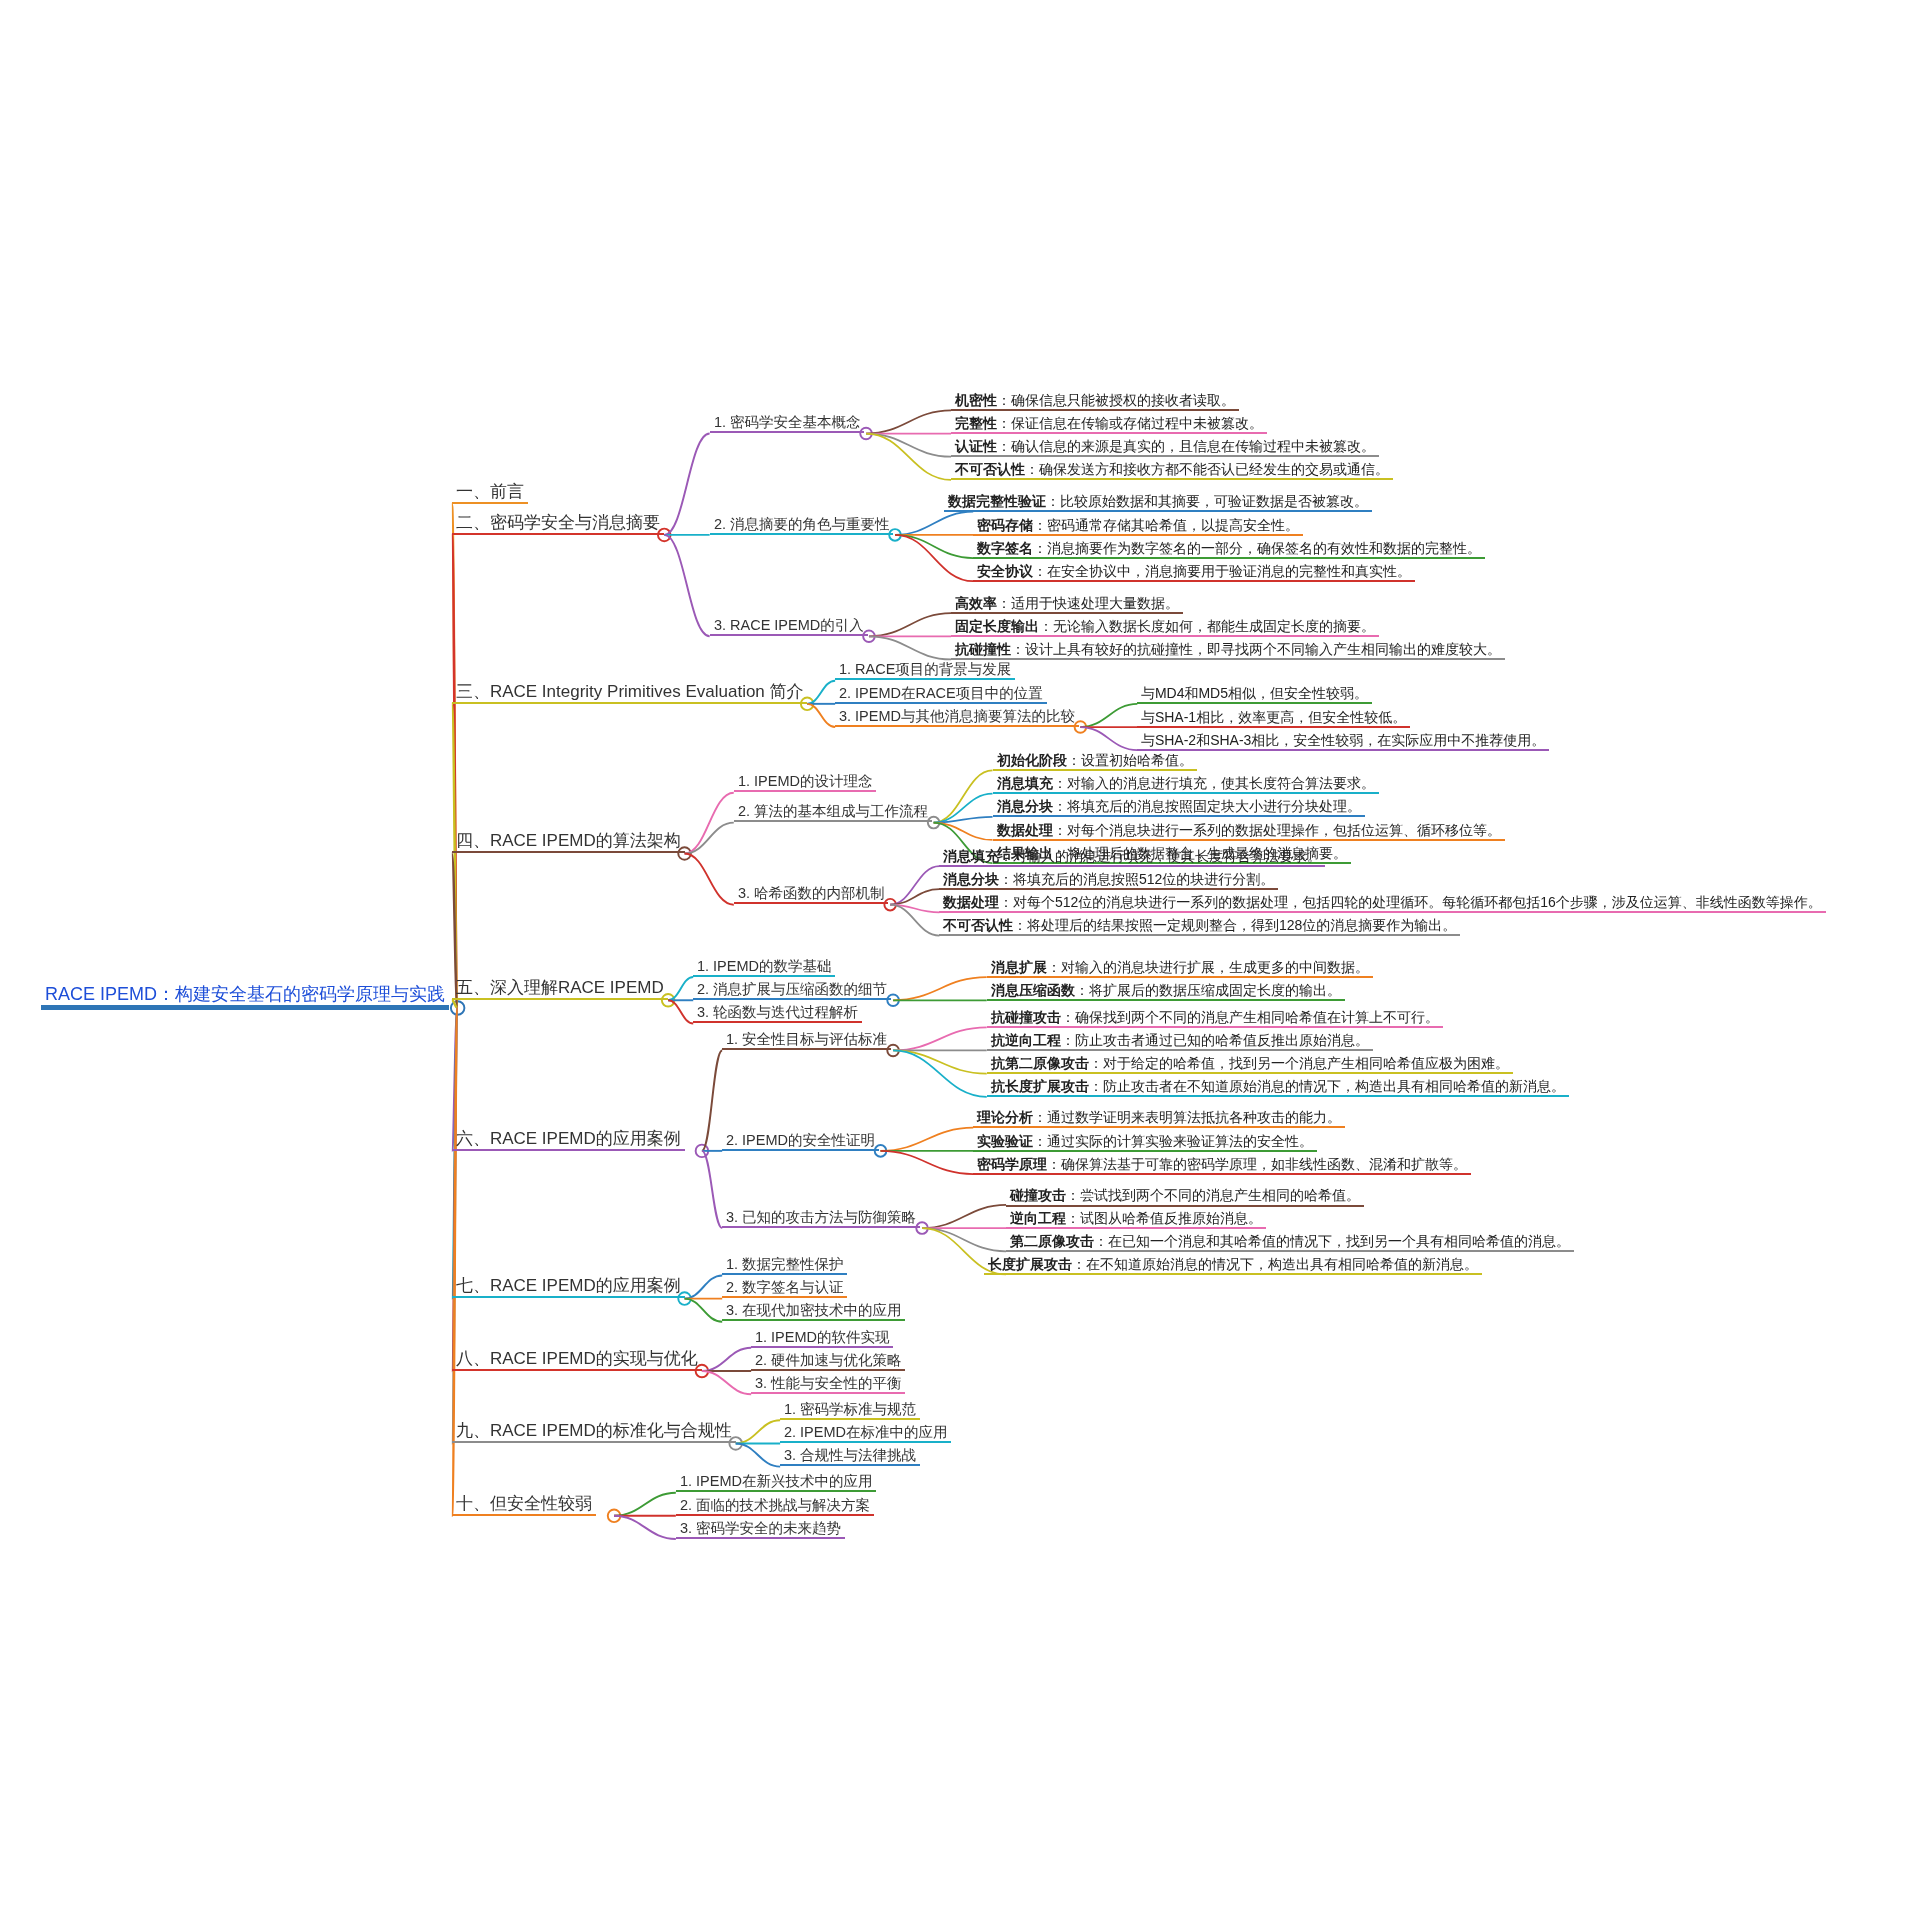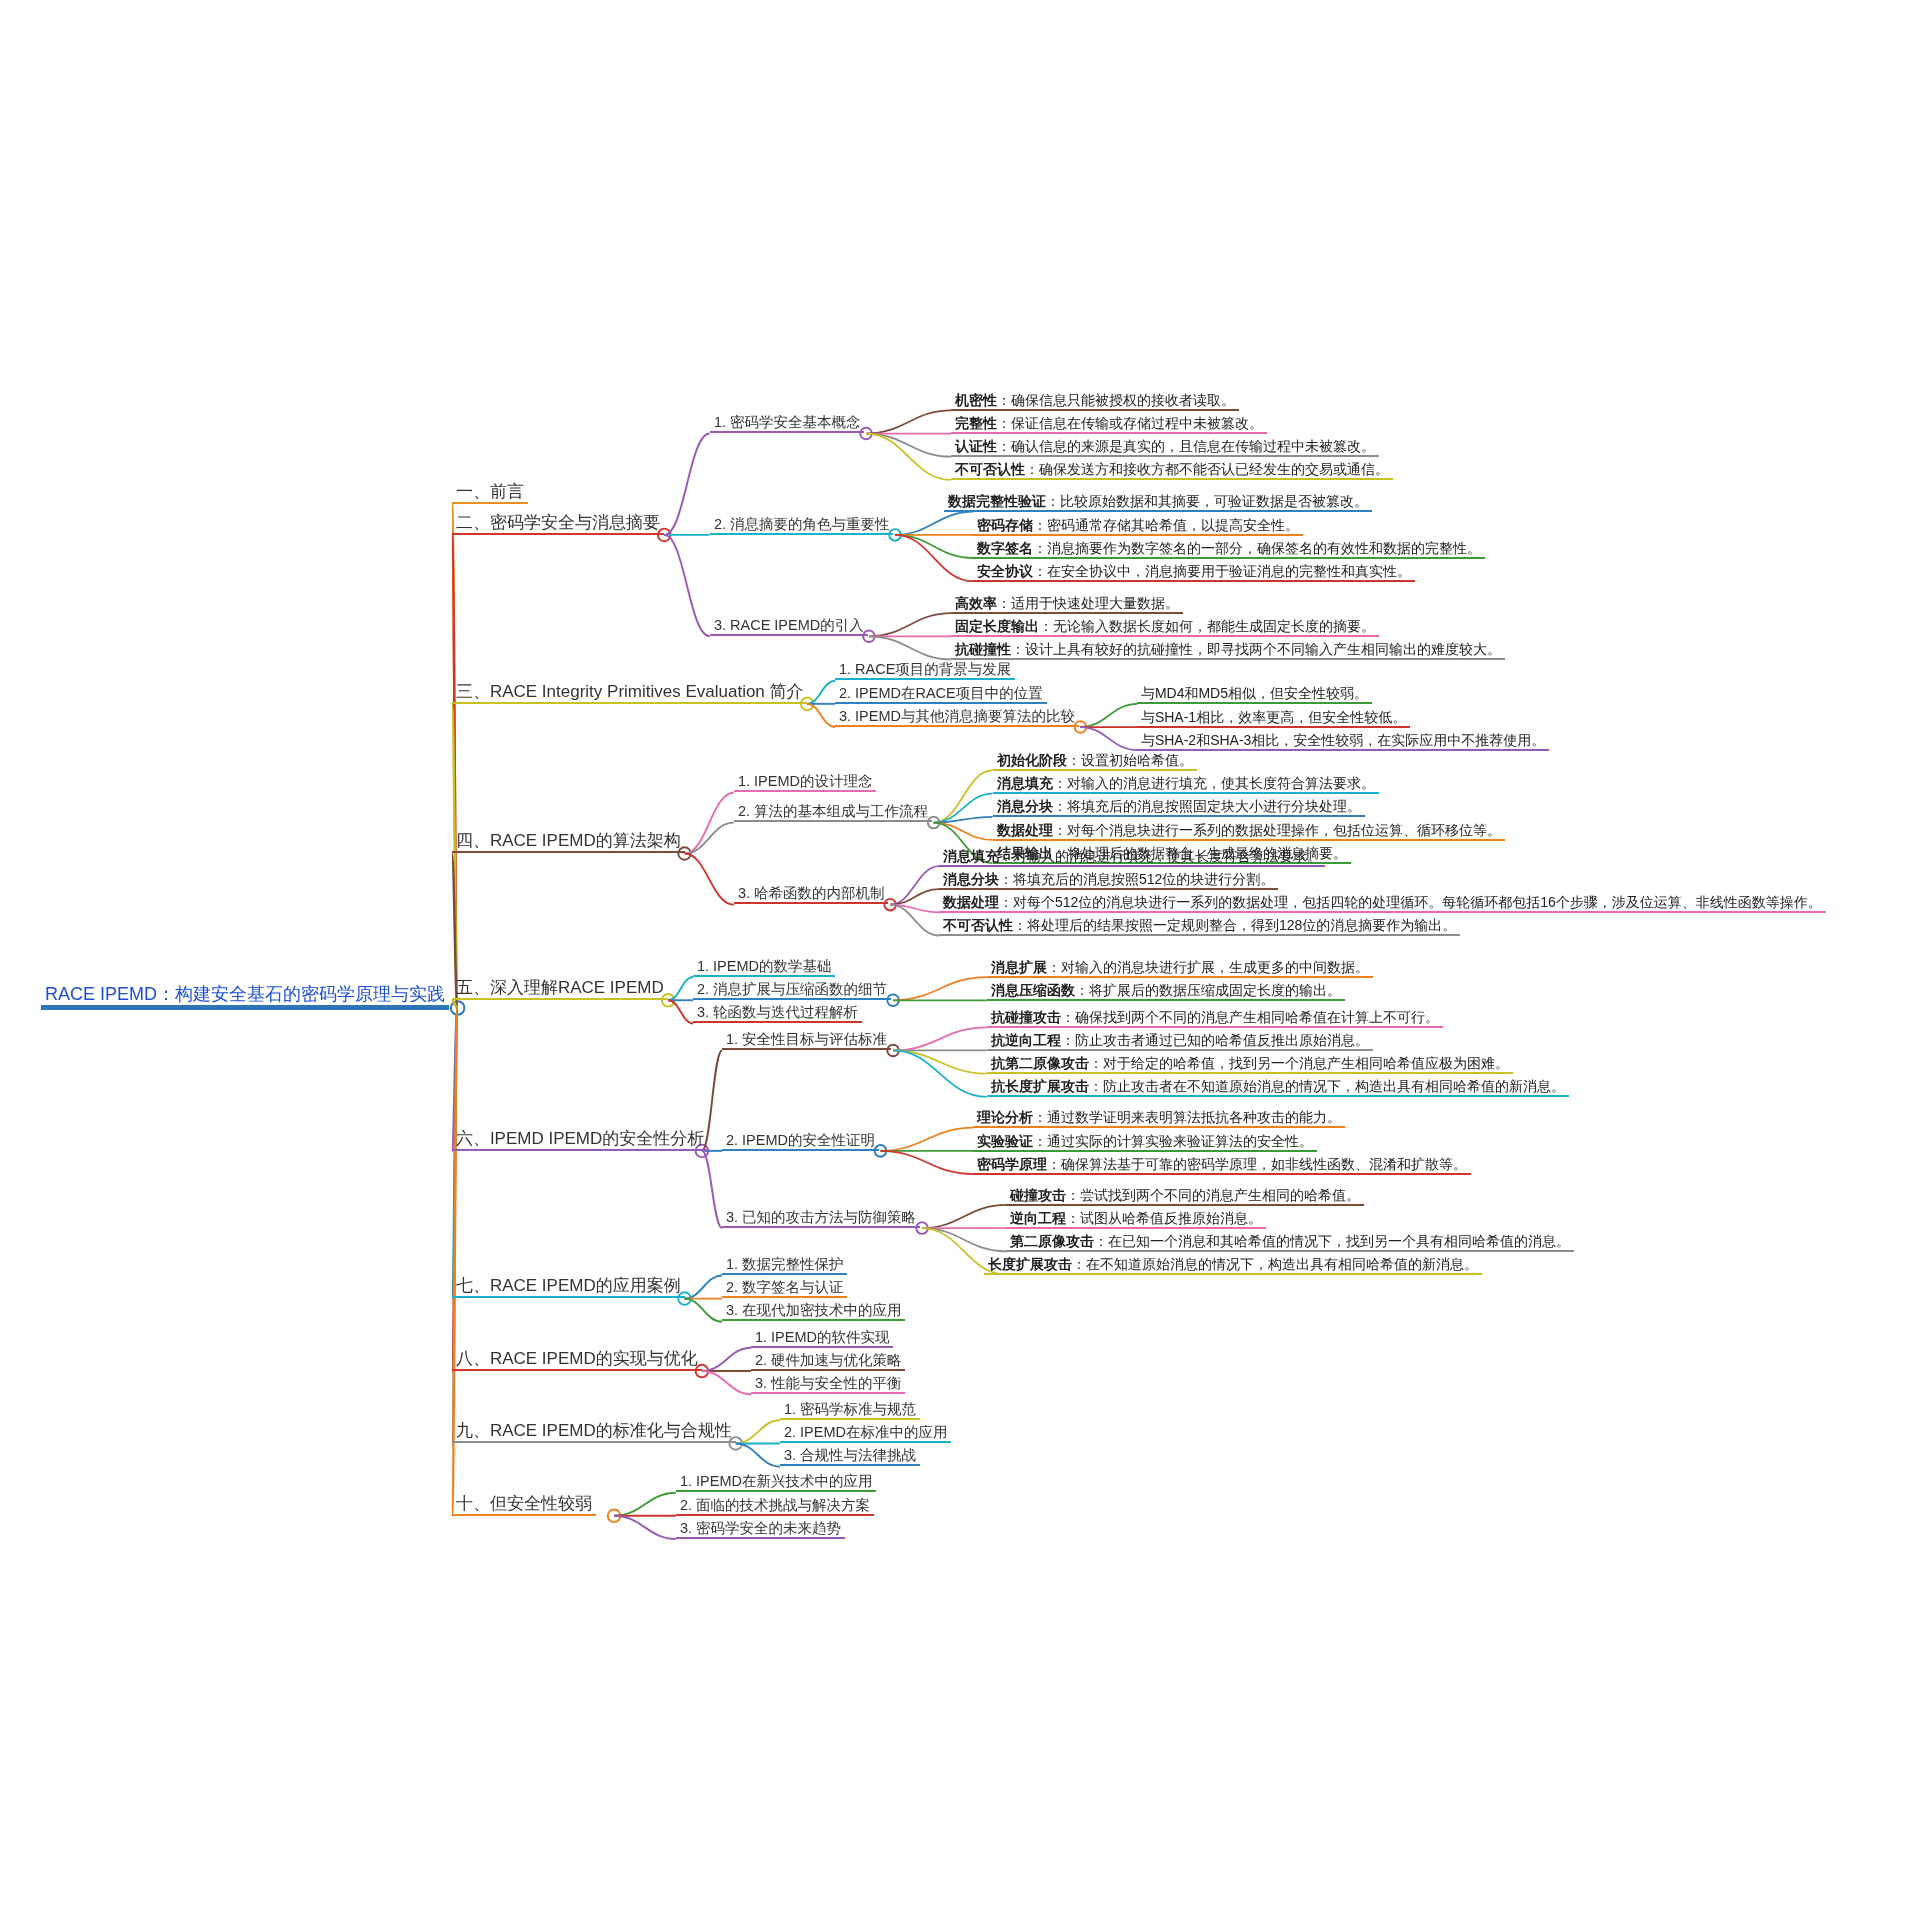--- a/index.html
+++ b/index.html
@@ -156,32 +156,32 @@
       <div class="node l3" style="left: 939px; top: 849px;"><span class="txt ul" style="border-bottom-color: rgb(155, 89, 182);"><b>消息填充</b>：对输入的消息进行填充，使其长度符合算法要求。</span></div>
       <div class="node l3" style="left: 939px; top: 872px;"><span class="txt ul" style="border-bottom-color: rgb(123, 74, 58);"><b>消息分块</b>：将填充后的消息按照512位的块进行分割。</span></div>
       <div class="node l3" style="left: 939px; top: 895px;"><span class="txt ul" style="border-bottom-color: rgb(232, 107, 176);"><b>数据处理</b>：对每个512位的消息块进行一系列的数据处理，包括四轮的处理循环。每轮循环都包括16个步骤，涉及位运算、非线性函数等操作。</span></div>
       <div class="node l3" style="left: 939px; top: 918px;"><span class="txt ul" style="border-bottom-color: rgb(140, 140, 140);"><b>不可否认性</b>：将处理后的结果按照一定规则整合，得到128位的消息摘要作为输出。</span></div>
       <div class="node l1" style="left: 452px; top: 979px;"><span class="txt ul ul1" style="border-bottom-color: rgb(201, 192, 33);">五、深入理解RACE IPEMD</span></div>
       <div class="node l2" style="left: 693px; top: 959px;"><span class="txt ul" style="border-bottom-color: rgb(25, 176, 201);">1. IPEMD的数学基础</span></div>
       <div class="node l2" style="left: 693px; top: 982px;"><span class="txt ul" style="border-bottom-color: rgb(47, 127, 193);">2. 消息扩展与压缩函数的细节</span></div>
       <div class="node l3" style="left: 987px; top: 960px;"><span class="txt ul" style="border-bottom-color: rgb(239, 128, 32);"><b>消息扩展</b>：对输入的消息块进行扩展，生成更多的中间数据。</span></div>
       <div class="node l3" style="left: 987px; top: 983px;"><span class="txt ul" style="border-bottom-color: rgb(61, 155, 53);"><b>消息压缩函数</b>：将扩展后的数据压缩成固定长度的输出。</span></div>
       <div class="node l2" style="left: 693px; top: 1005px;"><span class="txt ul" style="border-bottom-color: rgb(208, 50, 44);">3. 轮函数与迭代过程解析</span></div>
-      <div class="node l1" style="left: 452px; top: 1130px;"><span class="txt ul ul1" style="border-bottom-color: rgb(155, 89, 182);">六、IPEMD IPEMD的安全性分析</span></div>
+      <div class="node l1" style="left: 452px; top: 1130px;"><span class="txt ul ul1" style="border-bottom-color: rgb(155, 89, 182);">六、RACE IPEMD的应用案例</span></div>
       <div class="node l2" style="left: 722px; top: 1032px;"><span class="txt ul" style="border-bottom-color: rgb(123, 74, 58);">1. 安全性目标与评估标准</span></div>
       <div class="node l3" style="left: 987px; top: 1010px;"><span class="txt ul" style="border-bottom-color: rgb(232, 107, 176);"><b>抗碰撞攻击</b>：确保找到两个不同的消息产生相同哈希值在计算上不可行。</span></div>
       <div class="node l3" style="left: 987px; top: 1033px;"><span class="txt ul" style="border-bottom-color: rgb(140, 140, 140);"><b>抗逆向工程</b>：防止攻击者通过已知的哈希值反推出原始消息。</span></div>
       <div class="node l3" style="left: 987px; top: 1056px;"><span class="txt ul" style="border-bottom-color: rgb(201, 192, 33);"><b>抗第二原像攻击</b>：对于给定的哈希值，找到另一个消息产生相同哈希值应极为困难。</span></div>
       <div class="node l3" style="left: 987px; top: 1079px;"><span class="txt ul" style="border-bottom-color: rgb(25, 176, 201);"><b>抗长度扩展攻击</b>：防止攻击者在不知道原始消息的情况下，构造出具有相同哈希值的新消息。</span></div>
       <div class="node l2" style="left: 722px; top: 1133px;"><span class="txt ul" style="border-bottom-color: rgb(47, 127, 193);">2. IPEMD的安全性证明</span></div>
       <div class="node l3" style="left: 973px; top: 1110px;"><span class="txt ul" style="border-bottom-color: rgb(239, 128, 32);"><b>理论分析</b>：通过数学证明来表明算法抵抗各种攻击的能力。</span></div>
       <div class="node l3" style="left: 973px; top: 1134px;"><span class="txt ul" style="border-bottom-color: rgb(61, 155, 53);"><b>实验验证</b>：通过实际的计算实验来验证算法的安全性。</span></div>
       <div class="node l3" style="left: 973px; top: 1157px;"><span class="txt ul" style="border-bottom-color: rgb(208, 50, 44);"><b>密码学原理</b>：确保算法基于可靠的密码学原理，如非线性函数、混淆和扩散等。</span></div>
       <div class="node l2" style="left: 722px; top: 1210px;"><span class="txt ul" style="border-bottom-color: rgb(155, 89, 182);">3. 已知的攻击方法与防御策略</span></div>
-      <div class="node l3" style="left: 1006px; top: 1188px;"><span class="txt ul" style="border-bottom-color: rgb(123, 74, 58);"><b>碰撞攻击</b>：尝试找到两个不同的消息产生相同的哈希值。</span></div>
+      <div class="node l3" style="left: 1006px; top: 1188px;"><span class="txt ul" style="border-bottom-color: rgb(123, 74, 58); font-family: Liberation Mono, monospace;"><b>碰撞攻击</b>：尝试找到两个不同的消息产生相同的哈希值。</span></div>
       <div class="node l3" style="left: 1006px; top: 1211px;"><span class="txt ul" style="border-bottom-color: rgb(232, 107, 176);"><b>逆向工程</b>：试图从哈希值反推原始消息。</span></div>
       <div class="node l3" style="left: 1006px; top: 1234px;"><span class="txt ul" style="border-bottom-color: rgb(140, 140, 140);"><b>第二原像攻击</b>：在已知一个消息和其哈希值的情况下，找到另一个具有相同哈希值的消息。</span></div>
       <div class="node l3" style="left: 984px; top: 1257px;"><span class="txt ul" style="border-bottom-color: rgb(201, 192, 33);"><b>长度扩展攻击</b>：在不知道原始消息的情况下，构造出具有相同哈希值的新消息。</span></div>
       <div class="node l1" style="left: 452px; top: 1277px;"><span class="txt ul ul1" style="border-bottom-color: rgb(25, 176, 201);">七、RACE IPEMD的应用案例</span></div>
       <div class="node l2" style="left: 722px; top: 1257px;"><span class="txt ul" style="border-bottom-color: rgb(47, 127, 193);">1. 数据完整性保护</span></div>
       <div class="node l2" style="left: 722px; top: 1280px;"><span class="txt ul" style="border-bottom-color: rgb(239, 128, 32);">2. 数字签名与认证</span></div>
       <div class="node l2" style="left: 722px; top: 1303px;"><span class="txt ul" style="border-bottom-color: rgb(61, 155, 53);">3. 在现代加密技术中的应用</span></div>
       <div class="node l1" style="left: 452px; top: 1350px;"><span class="txt ul ul1" style="border-bottom-color: rgb(211, 52, 43);">八、RACE IPEMD的实现与优化</span></div>
       <div class="node l2" style="left: 751px; top: 1330px;"><span class="txt ul" style="border-bottom-color: rgb(155, 89, 182);">1. IPEMD的软件实现</span></div>
       <div class="node l2" style="left: 751px; top: 1353px;"><span class="txt ul" style="border-bottom-color: rgb(123, 74, 58);">2. 硬件加速与优化策略</span></div>

